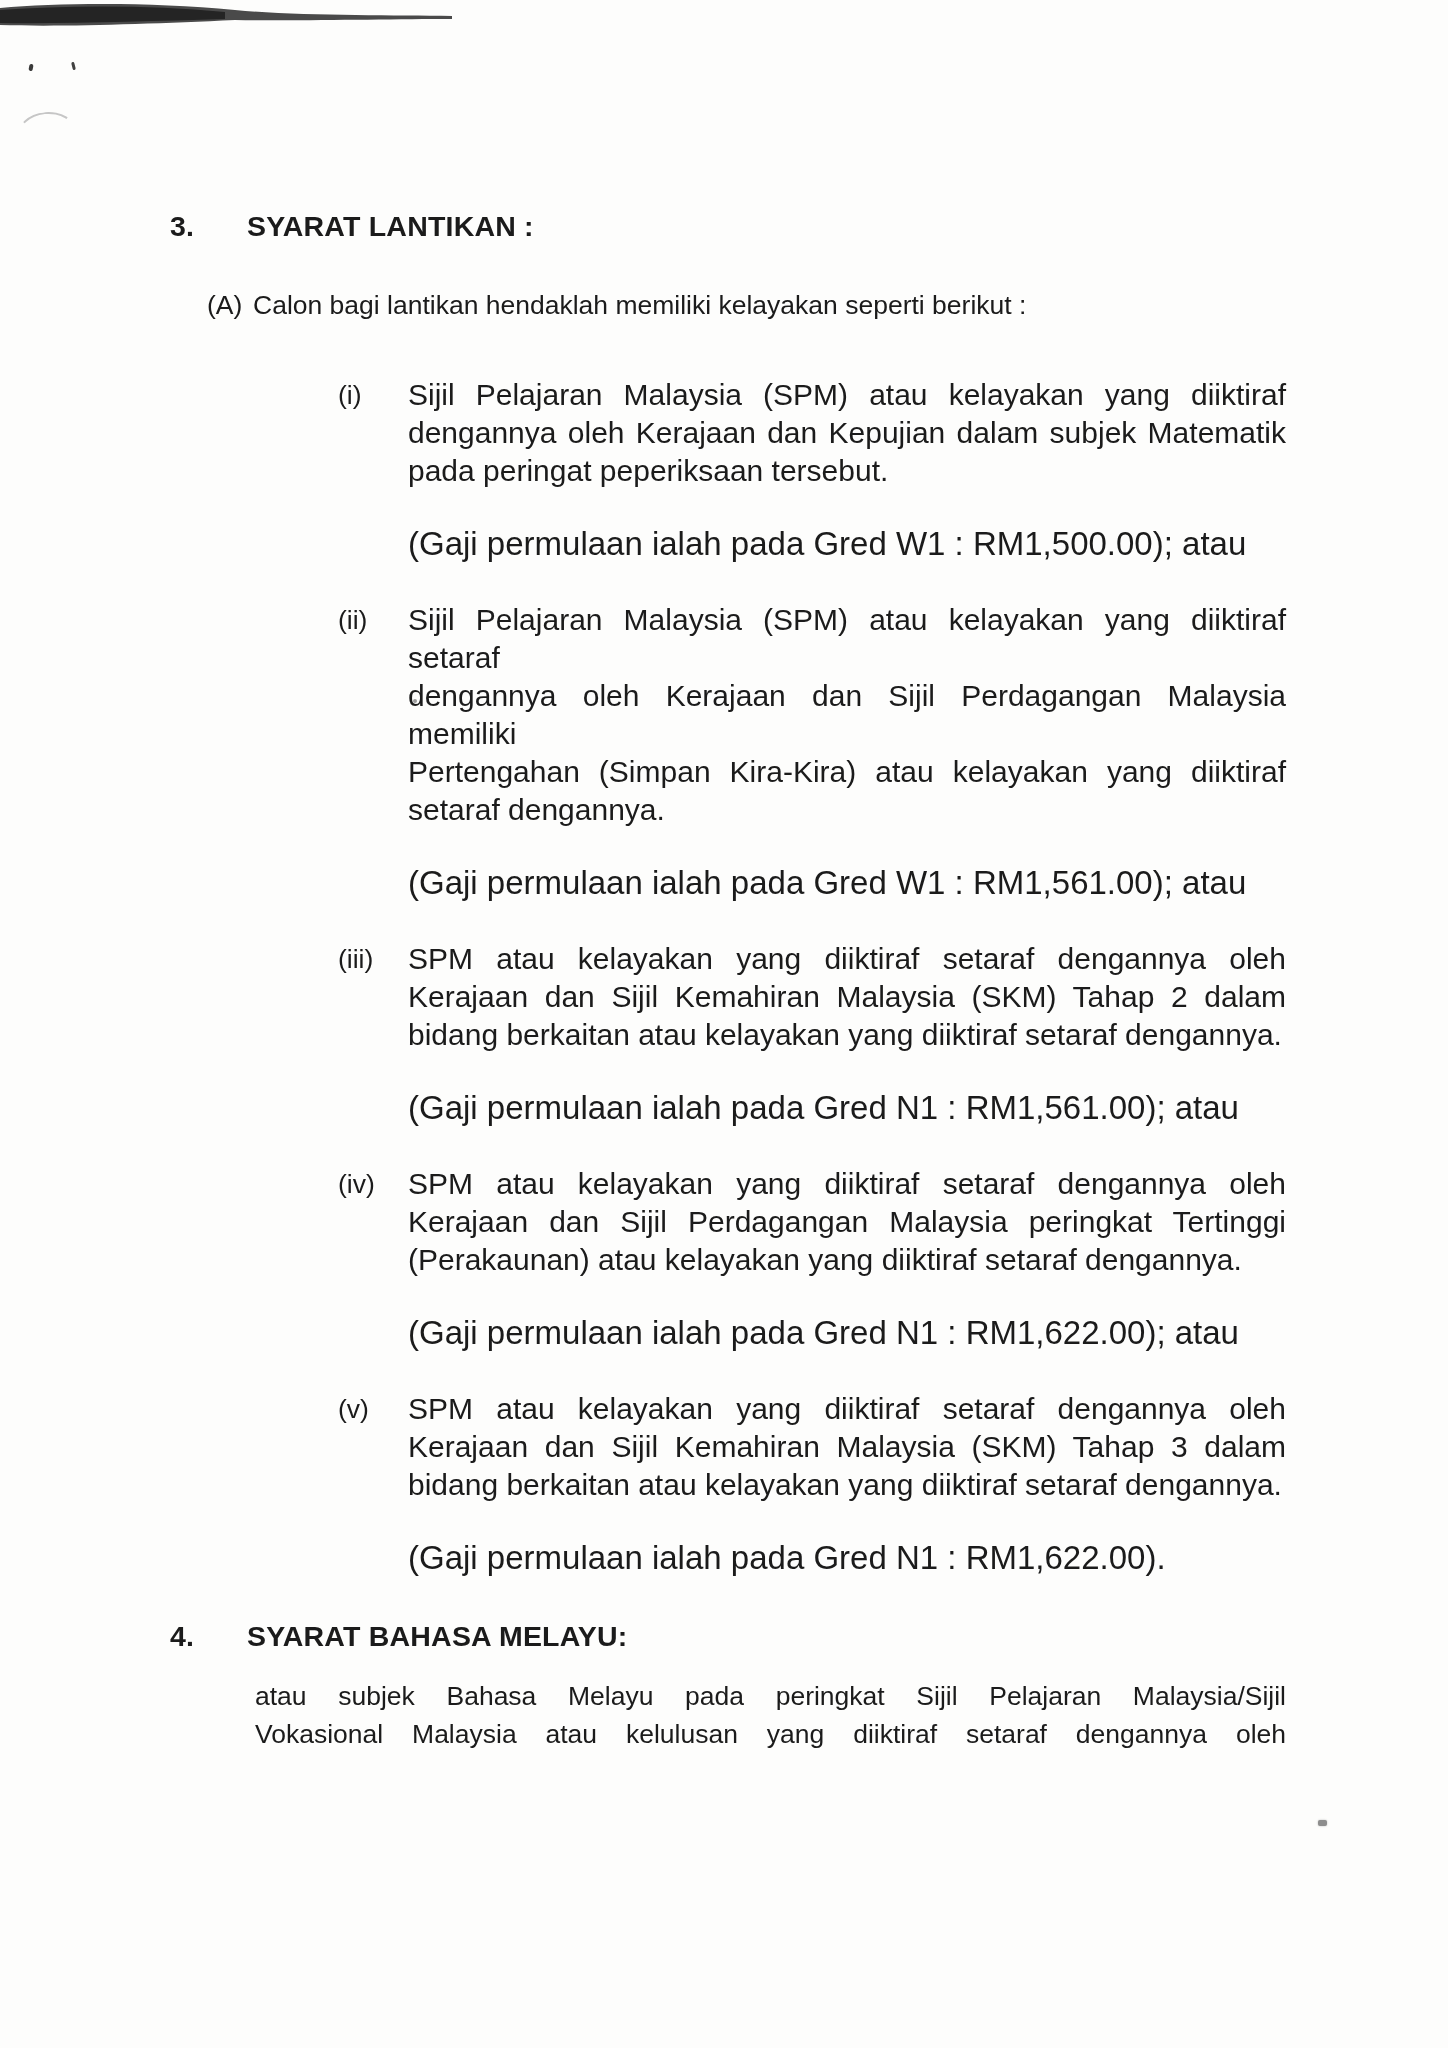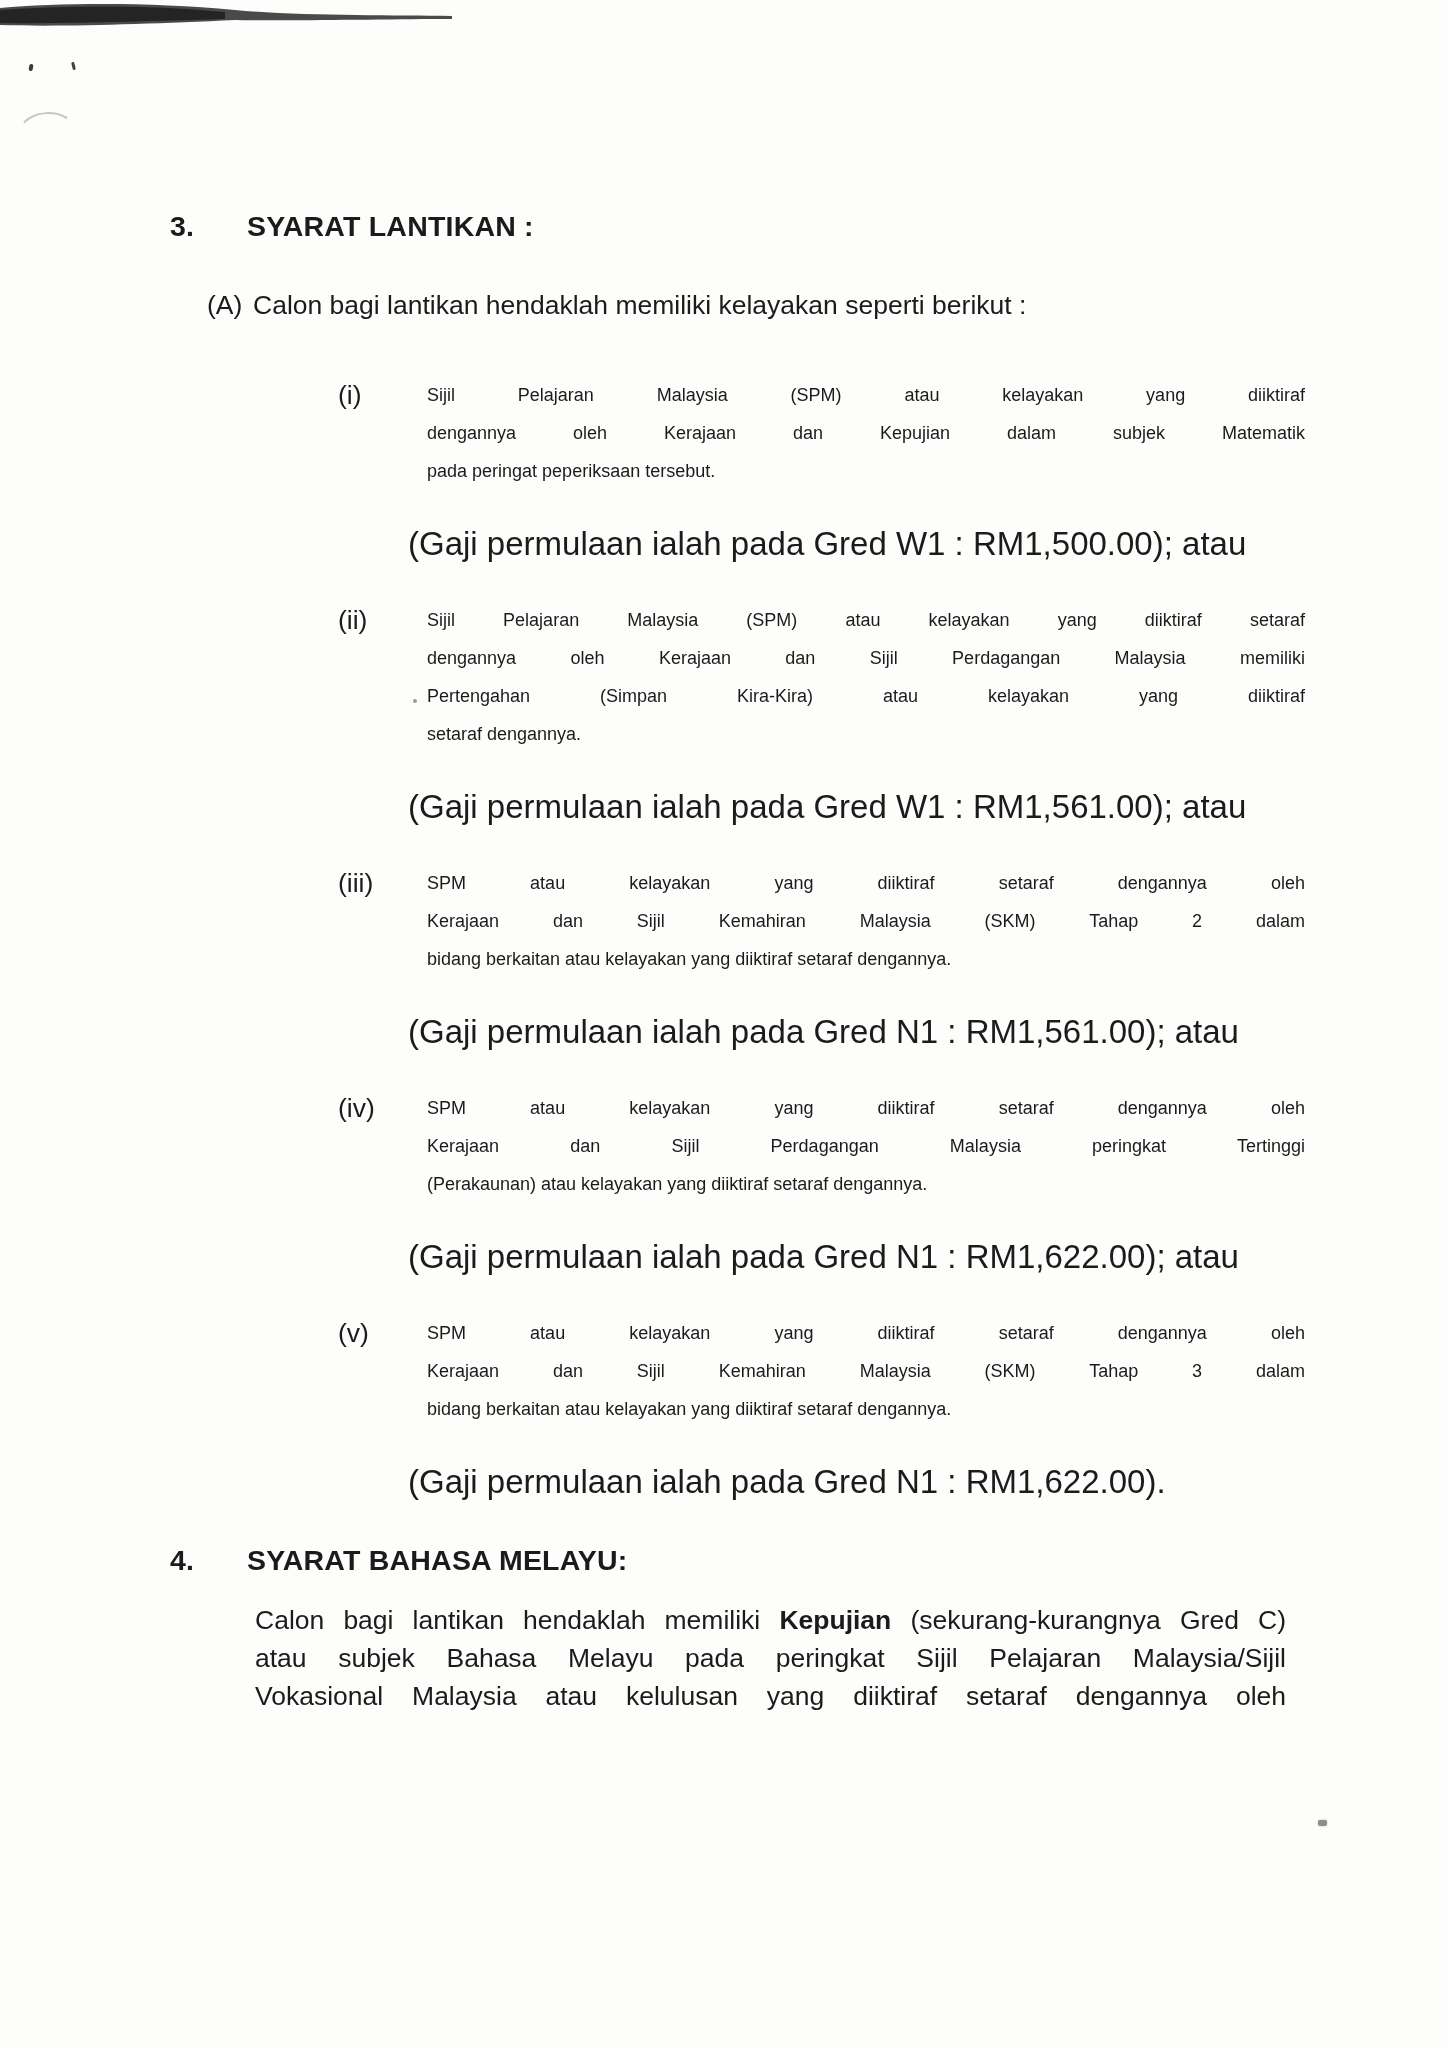--- a/index.html
+++ b/index.html
@@ -34,21 +34,21 @@
   .intro-row .a-marker { margin-left:207px; width:46px; flex:none; }
 
   
   .items { margin-top:52px; }
   .item { margin-bottom:38px; }
   .item-row { display:flex; }
   .item-row .marker {
     margin-left:338px; width:70px; flex:none;
     font-size:26.5px; line-height:38px;
   }
-  .body { width:878px; font-size:18px; line-height:38px;margin-left:19px; }
+  .body { width:878px; font-size:30px; line-height:38px; }
   .tline { line-height:38px; white-space:normal; }
   .tline.just { text-align:justify; text-align-last:justify; }
   .salary {
     margin:35px 0 0 408px;
     font-size:33px; line-height:38px;
   }
 
   
   .sec4-head { margin-top:40px; }
   .para {
@@ -179,21 +179,18 @@
       </div>
 
     </div>
 
     <div class="sec-head sec4-head">
       <span class="num">4.</span>
       <span class="title">SYARAT BAHASA MELAYU:</span>
     </div>
 
     <div class="para">
-      <div class="pline just">
-        <span>Calon bagi lantikan hendaklah memiliki </span><span class="bold">Kepujian</span><span> (sekurang-kurangnya Gred C)</span>
-      </div>
       <div class="pline just">atau subjek Bahasa Melayu pada peringkat Sijil Pelajaran Malaysia/Sijil</div>
       <div class="pline just">Vokasional Malaysia atau kelulusan yang diiktiraf setaraf dengannya oleh</div>
     </div>
 
   </div>
 </div>
 
 </body></html>

